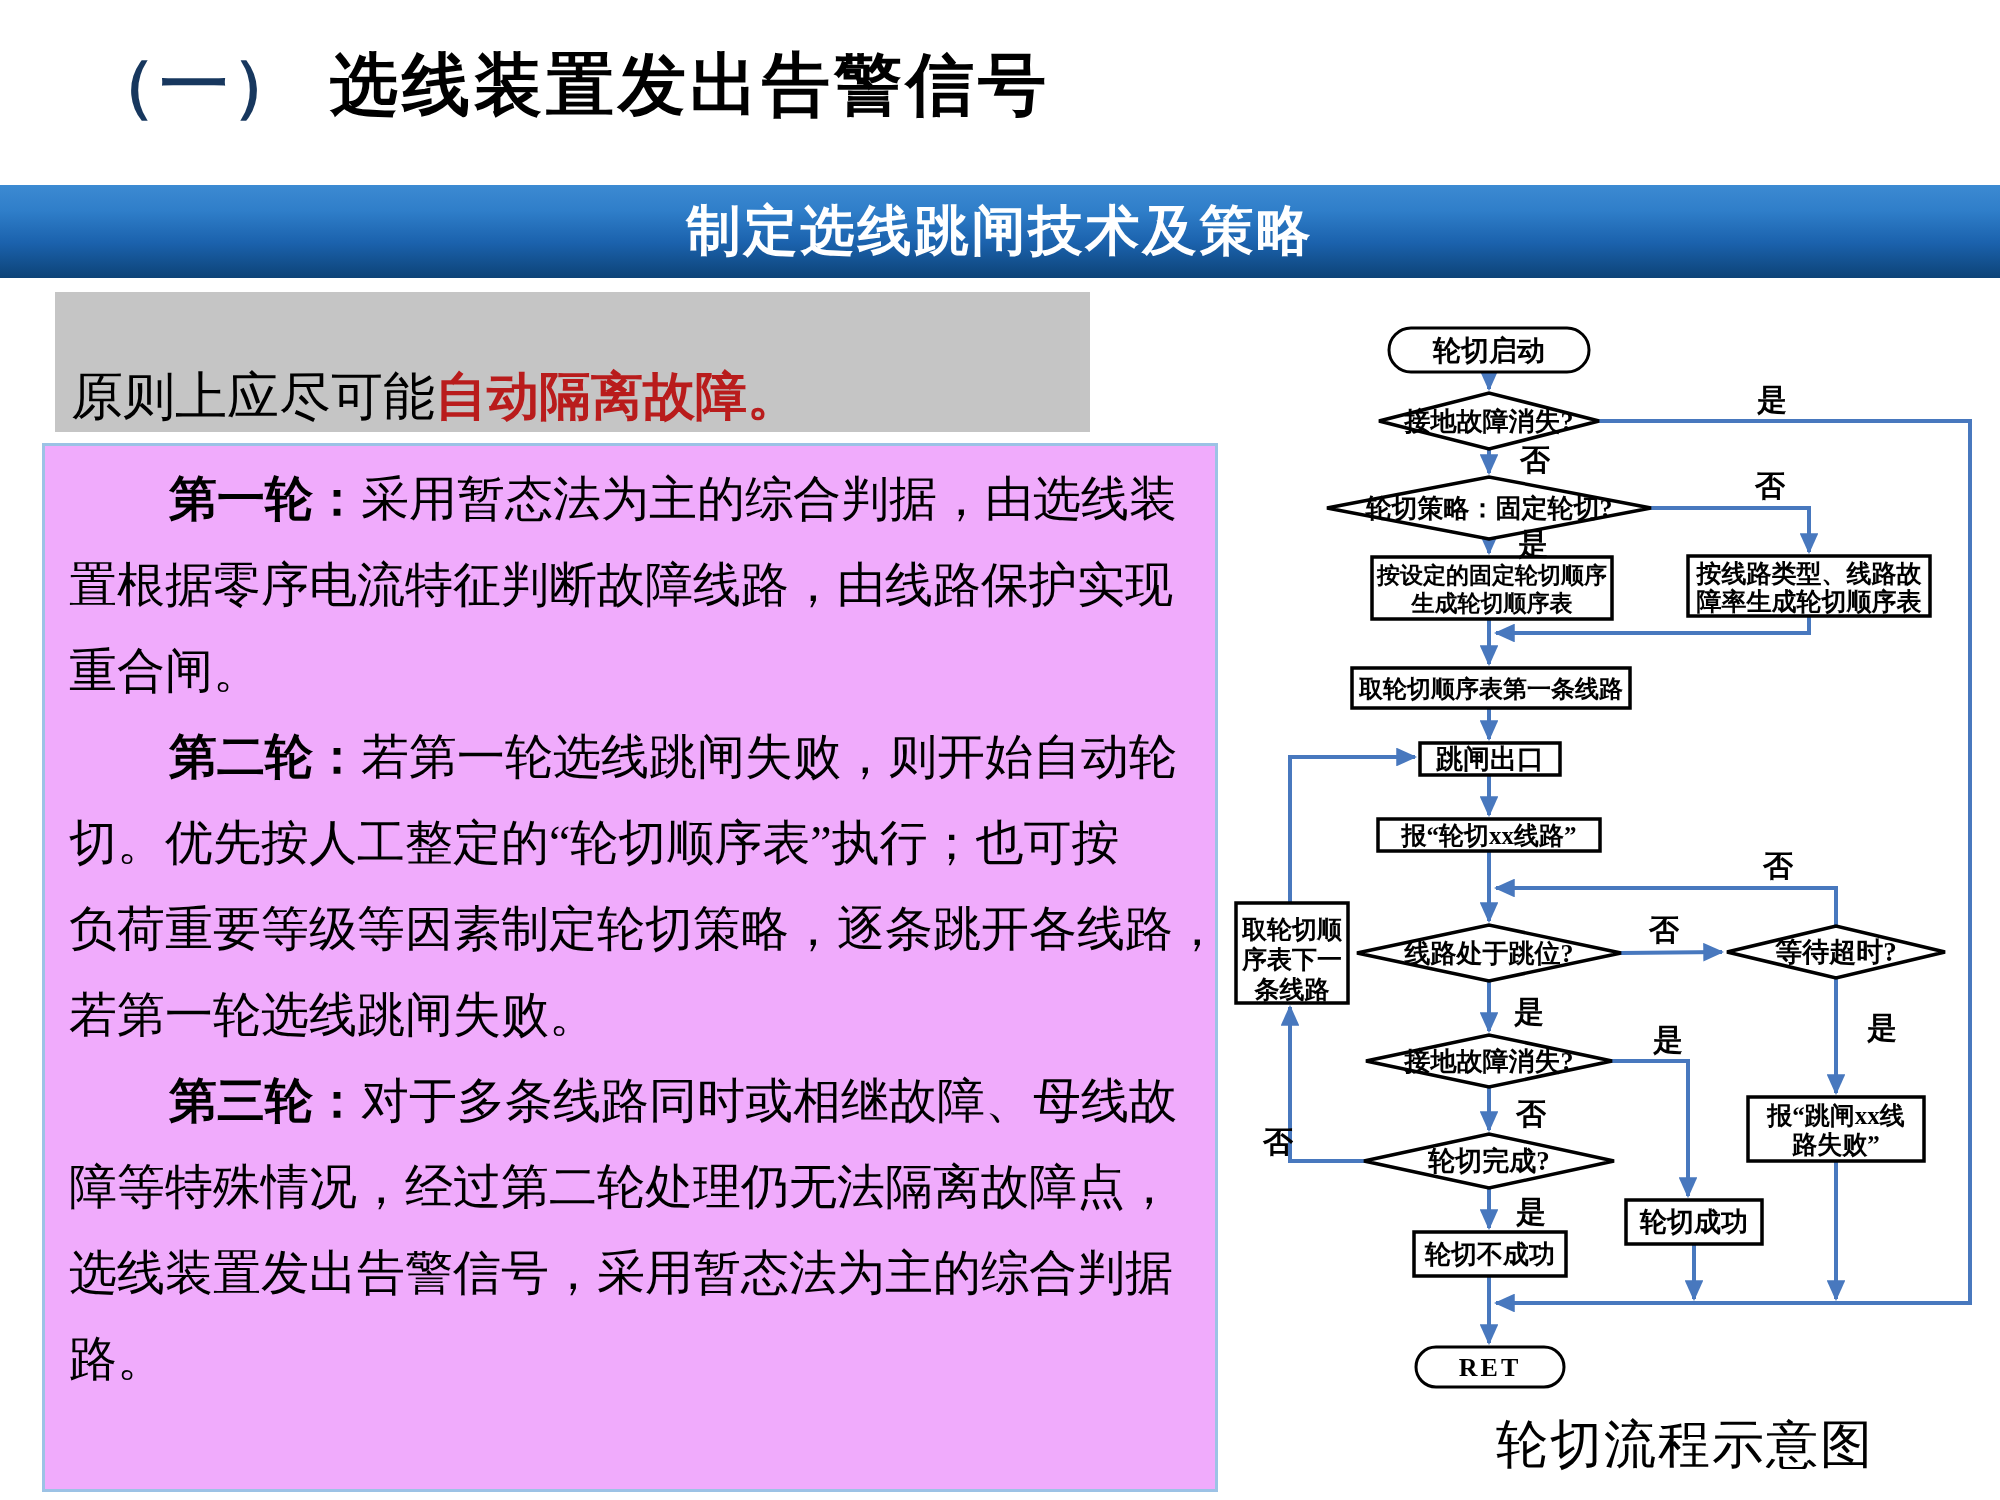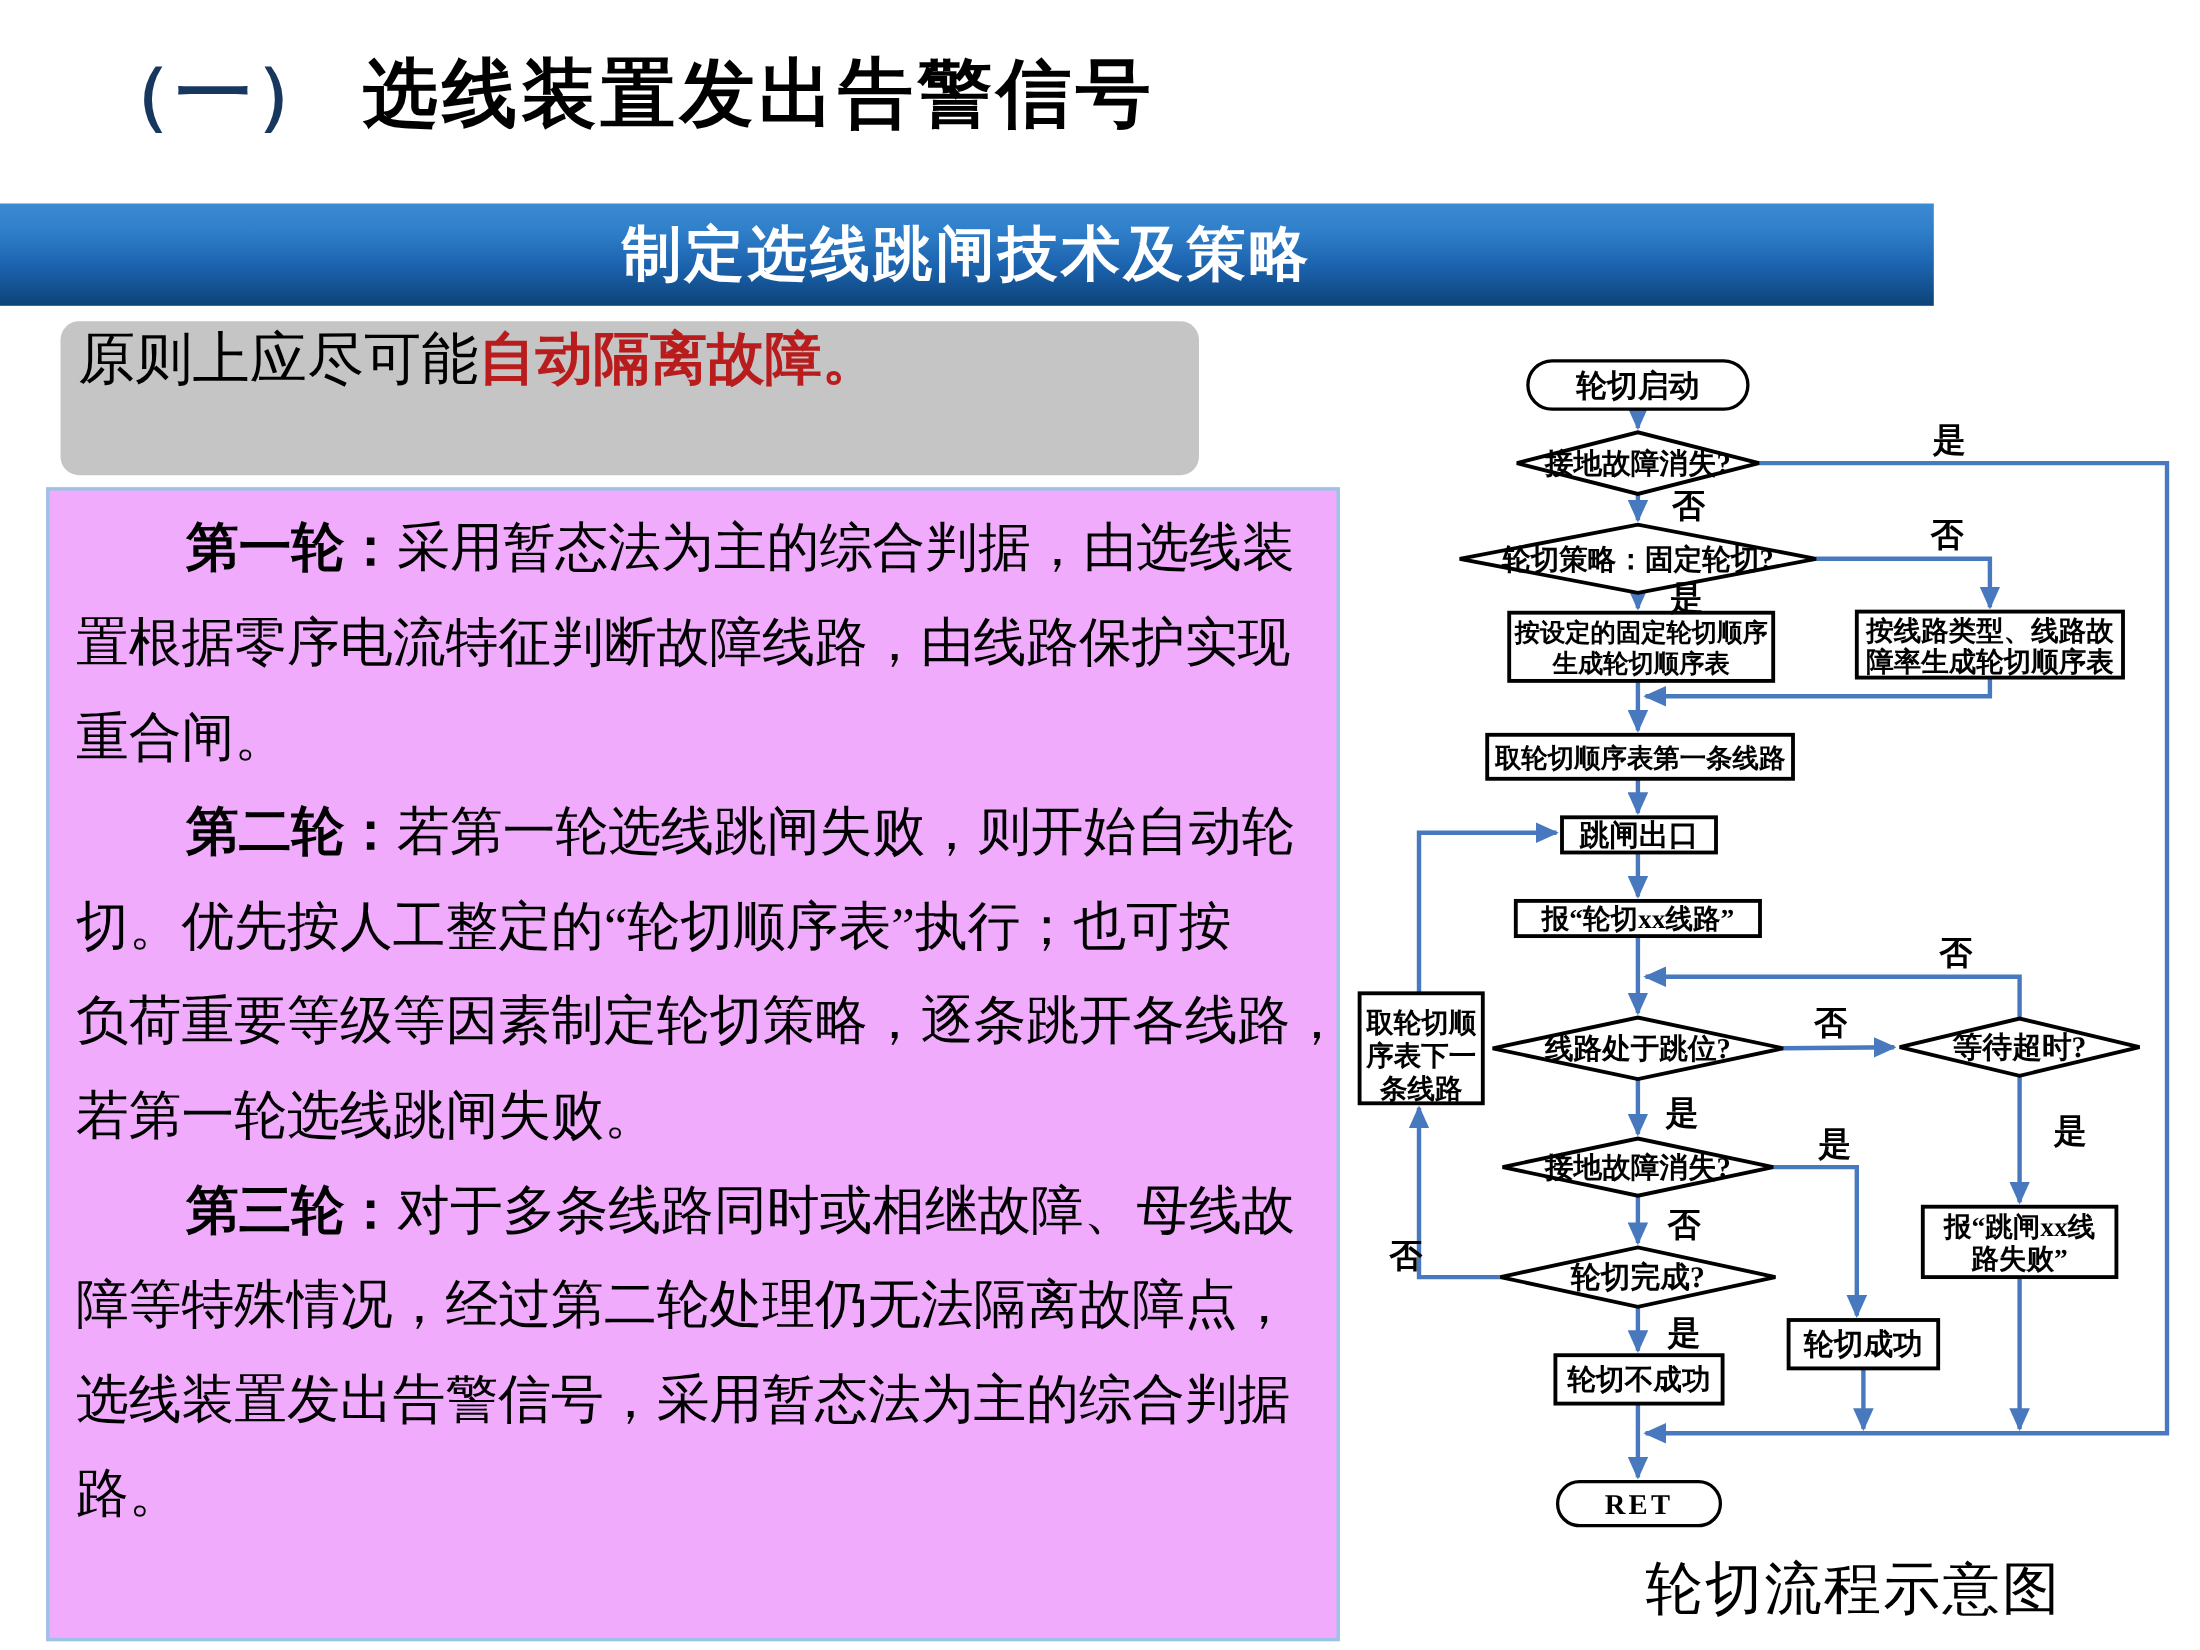--- a/index.html
+++ b/index.html
@@ -6,31 +6,31 @@
   body{width:2000px;height:1500px;position:relative;background:#ffffff;
        font-family:"Liberation Sans",sans-serif;overflow:hidden;}
 
   
   .title{position:absolute;left:88px;top:40px;font-size:68px;font-weight:bold;
          letter-spacing:4px;white-space:nowrap;font-family:"Liberation Sans",sans-serif;}
   .title .num{color:#17375E;margin-right:26px;}
   .title .txt{color:#000000;}
 
   
-  .banner{position:absolute;left:0;top:185px;width:1758px;height:93px;
+  .banner{position:absolute;left:0;top:185px;width:2000px;height:93px;
           background:linear-gradient(180deg,#3c8ad2 0%,#2f7ec9 28%,#1b62ad 62%,#0d4377 100%);
           display:flex;align-items:center;justify-content:center;}
   .banner .btxt{color:#ffffff;font-size:54px;font-weight:bold;letter-spacing:3px;
           font-family:"Liberation Sans",sans-serif;}
 
   
   .principle{position:absolute;left:55px;top:292px;width:1035px;height:140px;
-             background:#C5C5C5;display:flex;align-items:flex-start;padding-left:16px;
+             background:#C5C5C5;display:flex;align-items:flex-end;padding-left:16px;
              box-sizing:border-box;font-size:52px;white-space:nowrap;
-             font-family:"Liberation Sans",sans-serif;border-radius:17px;}
+             font-family:"Liberation Sans",sans-serif;}
   .principle .hl{color:#b91c1c;font-weight:bold;}
 
   
   .textbox{position:absolute;left:42px;top:443px;width:1176px;height:1049px;
            box-sizing:border-box;border:3px solid #9CC2E5;background:#f0abfc;
            padding:10px 24px 0 24px;font-family:"Liberation Serif",serif;
            font-size:48px;color:#000;}
   .textbox .bl{line-height:86px;height:86px;white-space:nowrap;}
   .textbox .ind{text-indent:100px;}
   .textbox b{font-weight:bold;}

